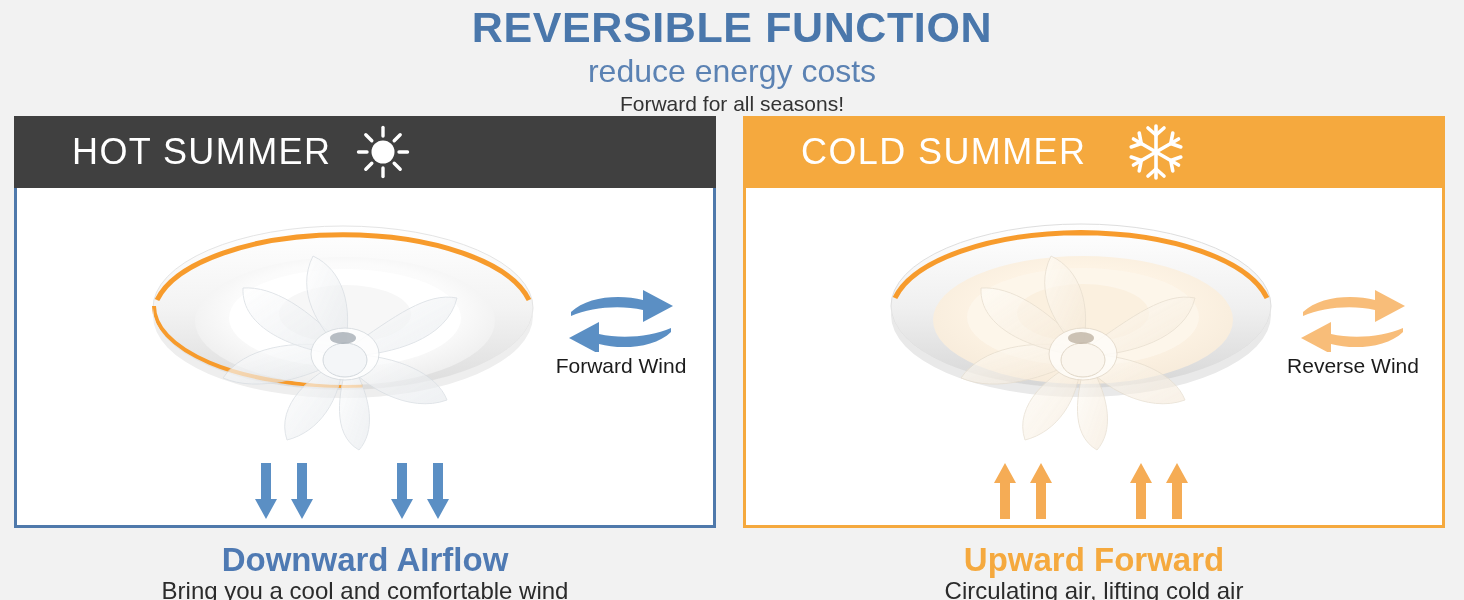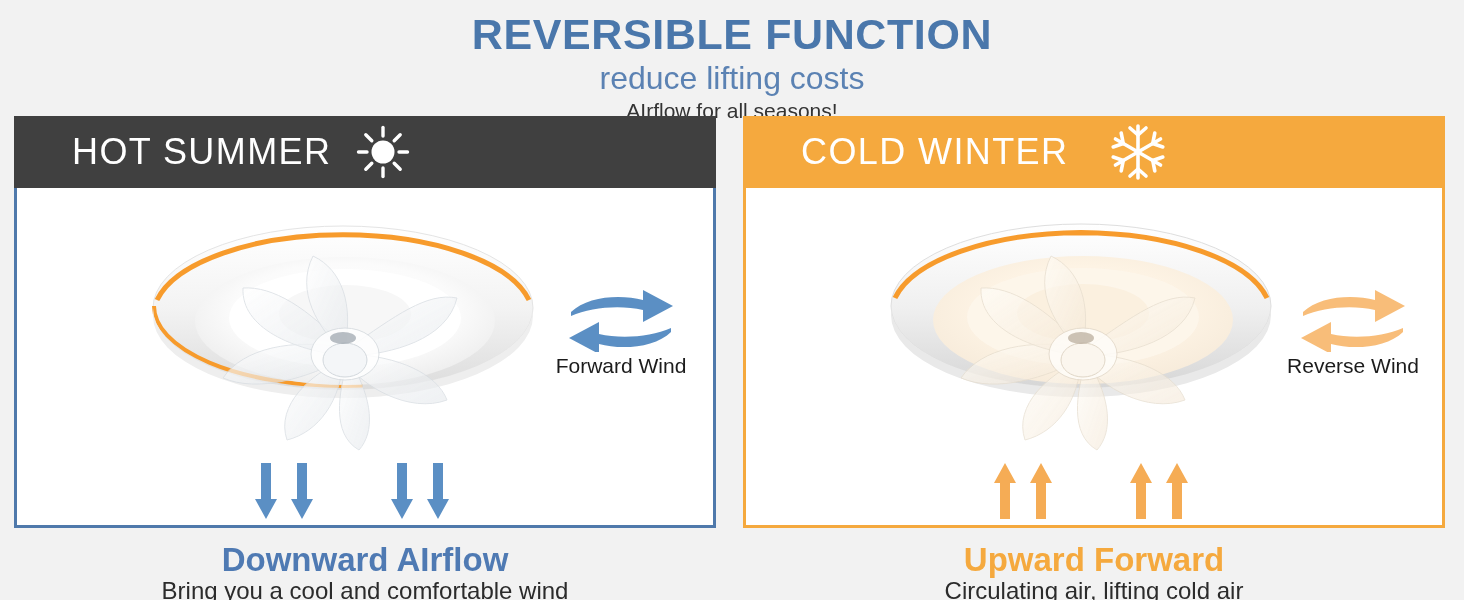--- a/index.html
+++ b/index.html
@@ -12,21 +12,21 @@
     height: 600px;
     overflow: hidden;
     font-family: "Liberation Sans", sans-serif;
     position: relative;
   }
 
   
   .header {
     width: 100%;
     text-align: center;
-    padding-top: 9px;
+    padding-top: 2px;
   }
   .header .title {
     font-size: 43px;
     font-weight: bold;
     color: #4a77ab;
     letter-spacing: 0.6px;
     line-height: 50px;
     margin: 0;
   }
   .header .subtitle {
@@ -161,22 +161,22 @@
     line-height: 30px;
     margin: 0;
     font-weight: normal;
   }
 </style>
 </head>
 <body>
 
 <div class="header">
   <div class="title">REVERSIBLE FUNCTION</div>
-  <div class="subtitle">reduce lifting costs</div>
-  <div class="tagline">AIrflow for all seasons!</div>
+  <div class="subtitle">reduce energy costs</div>
+  <div class="tagline">Forward for all seasons!</div>
 </div>
 
 <div class="panels">
 
   <div class="panel left">
 
     <div class="panel-head">
       <span class="head-label">HOT SUMMER</span>
       <span class="head-icon">
         <svg width="56" height="56" viewBox="0 0 56 56">
@@ -278,21 +278,21 @@
 
     <div class="panel-caption">
       <div class="caption-title">Downward AIrflow</div>
       <div class="caption-sub">Bring you a cool and comfortable wind</div>
     </div>
   </div>
 
   <div class="panel right">
 
     <div class="panel-head">
-      <span class="head-label">COLD WINTER</span>
+      <span class="head-label">COLD SUMMER</span>
       <span class="head-icon">
         <svg width="58" height="58" viewBox="0 0 58 58">
           <g stroke="#ffffff" stroke-width="3.6" stroke-linecap="round" fill="none">
             <g>
               <line x1="29" y1="3" x2="29" y2="55"></line>
               <line x1="29" y1="12" x2="21" y2="5"></line>
               <line x1="29" y1="12" x2="37" y2="5"></line>
               <line x1="29" y1="46" x2="21" y2="53"></line>
               <line x1="29" y1="46" x2="37" y2="53"></line>
             </g>

